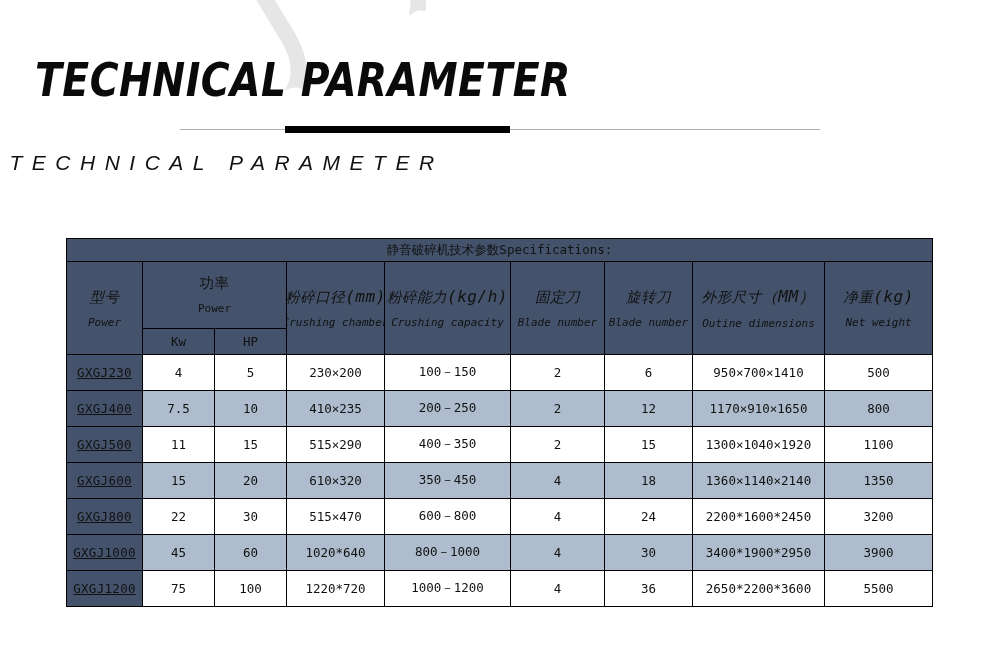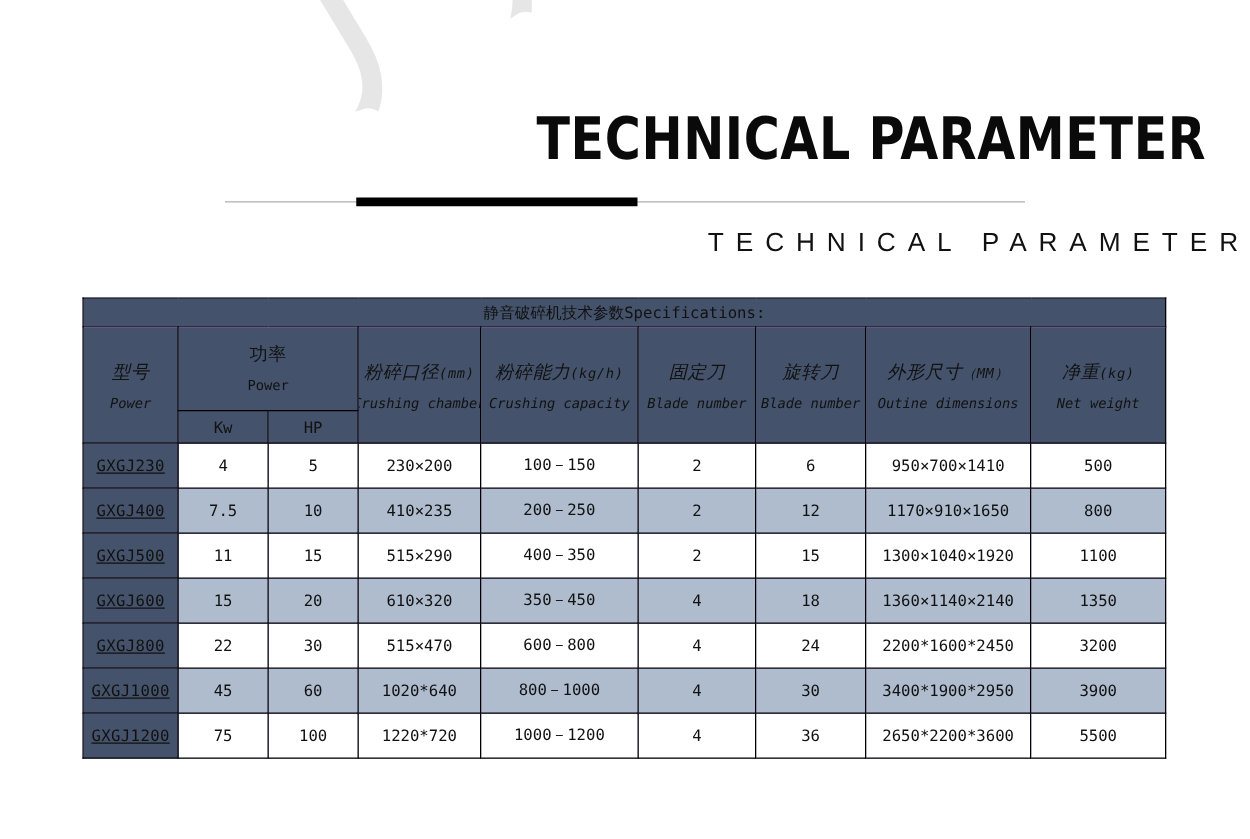--- a/index.html
+++ b/index.html
@@ -39,22 +39,23 @@
     font-size: 150px;
     transform: rotate(-31deg);
     transform-origin: left top;
     letter-spacing: -4px;
   }
 
   
   #page-header {
     position: relative;
     z-index: 2;
-    padding-top: 88px;
-    text-align: right;
+    padding-top: 56px;
+    text-align: left;
+    font-style: italic;
   }
   #page-title {
     font-family: "DejaVu Sans Condensed", "Liberation Sans Narrow", "Liberation Sans", sans-serif;
     font-size: 47px;
     font-weight: bold;
     color: #0a0a0a;
     letter-spacing: 0.5px;
     line-height: 1.0;
     transform: scaleX(0.93);
     transform-origin: center;
@@ -95,21 +96,21 @@
     position: absolute;
     left: 66px;
     top: 238px;
     width: 866px;
     z-index: 2;
   }
   table.spec-table {
     border-collapse: collapse;
     width: 866px;
     table-layout: fixed;
-    background: #c4b5fd;
+    background: #15803d;
   }
   table.spec-table td {
     border: 1.5px solid #000000;
     text-align: center;
     vertical-align: middle;
     font-family: "DejaVu Sans Mono", "Liberation Mono", monospace;
     font-size: 12.5px;
     color: #111111;
     padding: 0;
     overflow: hidden;
@@ -142,21 +143,21 @@
     gap: 9px;
   }
   .grp-cn {
     font-family: "DejaVu Sans", sans-serif;
     font-size: 14.5px;
     font-weight: 400;
     letter-spacing: 0.5px;
   }
   .grp-cn .unit {
     font-family: "DejaVu Sans Mono", "Liberation Mono", monospace;
-    font-size: 11px;
+    font-size: 16px;
   }
   .grp-en {
     font-family: "DejaVu Sans Mono", "Liberation Mono", monospace;
     font-size: 11px;
     letter-spacing: 0;
   }
   td.tall {
     height: 92px;
   }
   td.tall .grp-inner {

